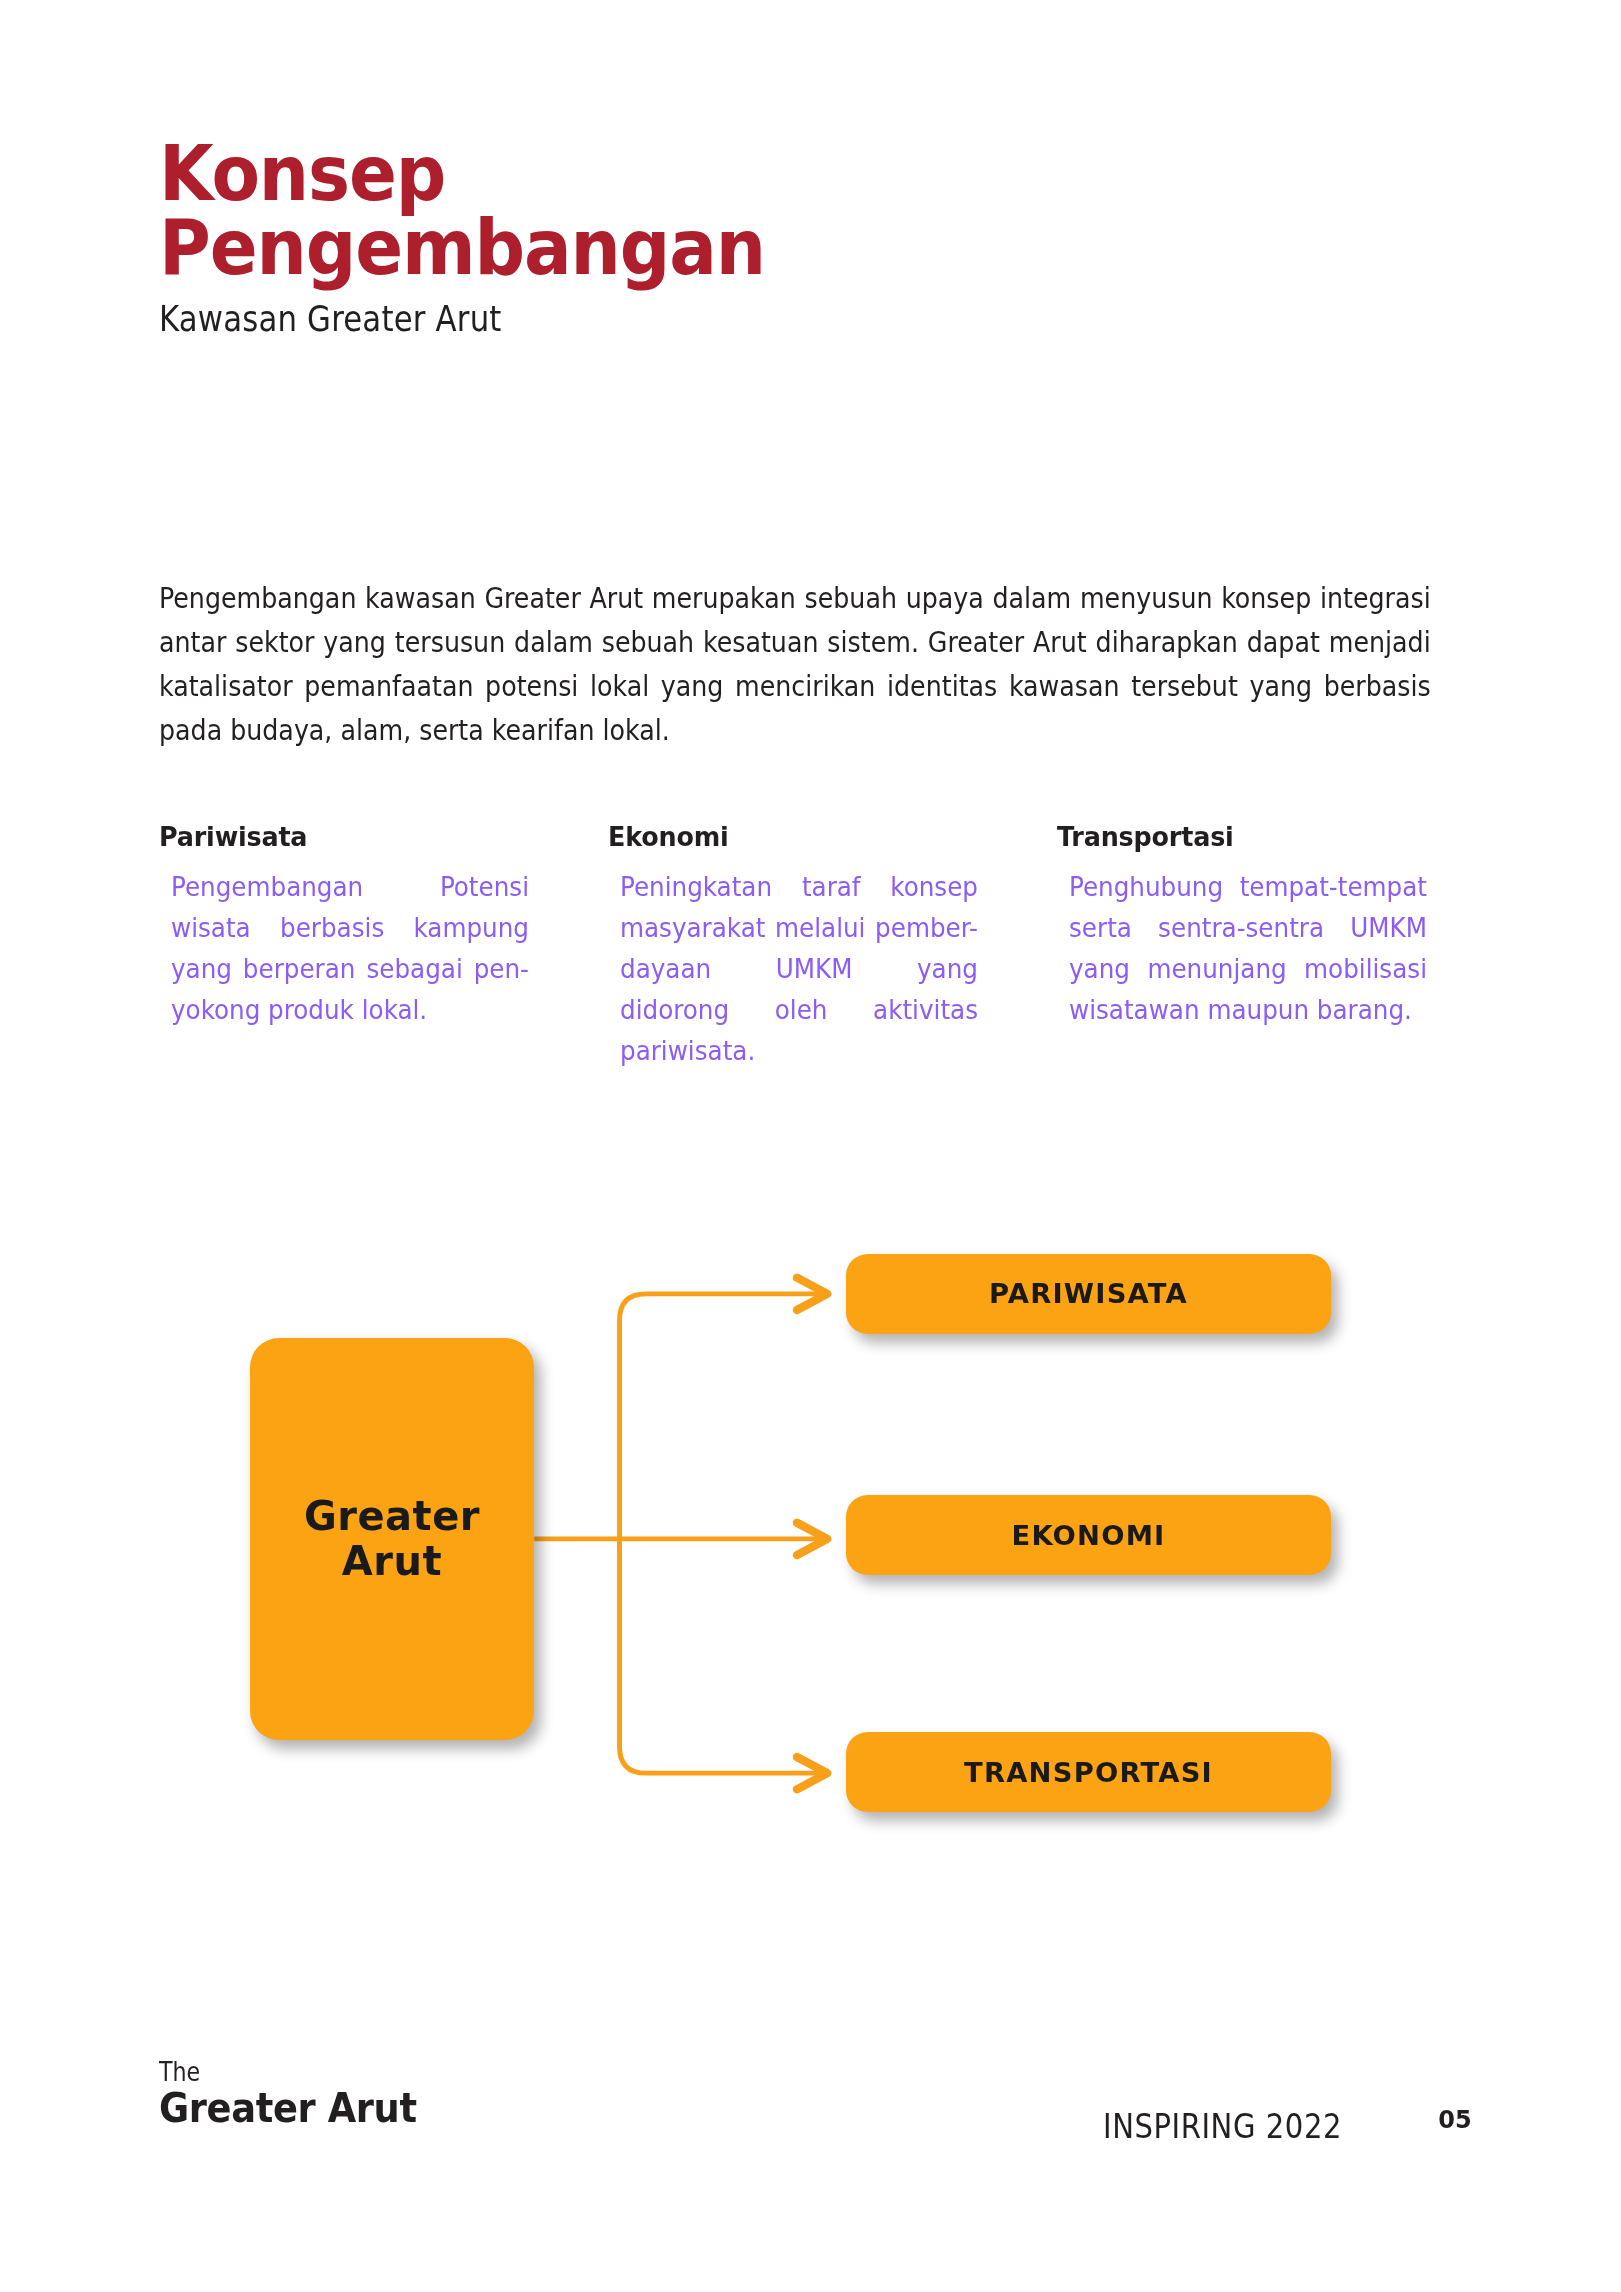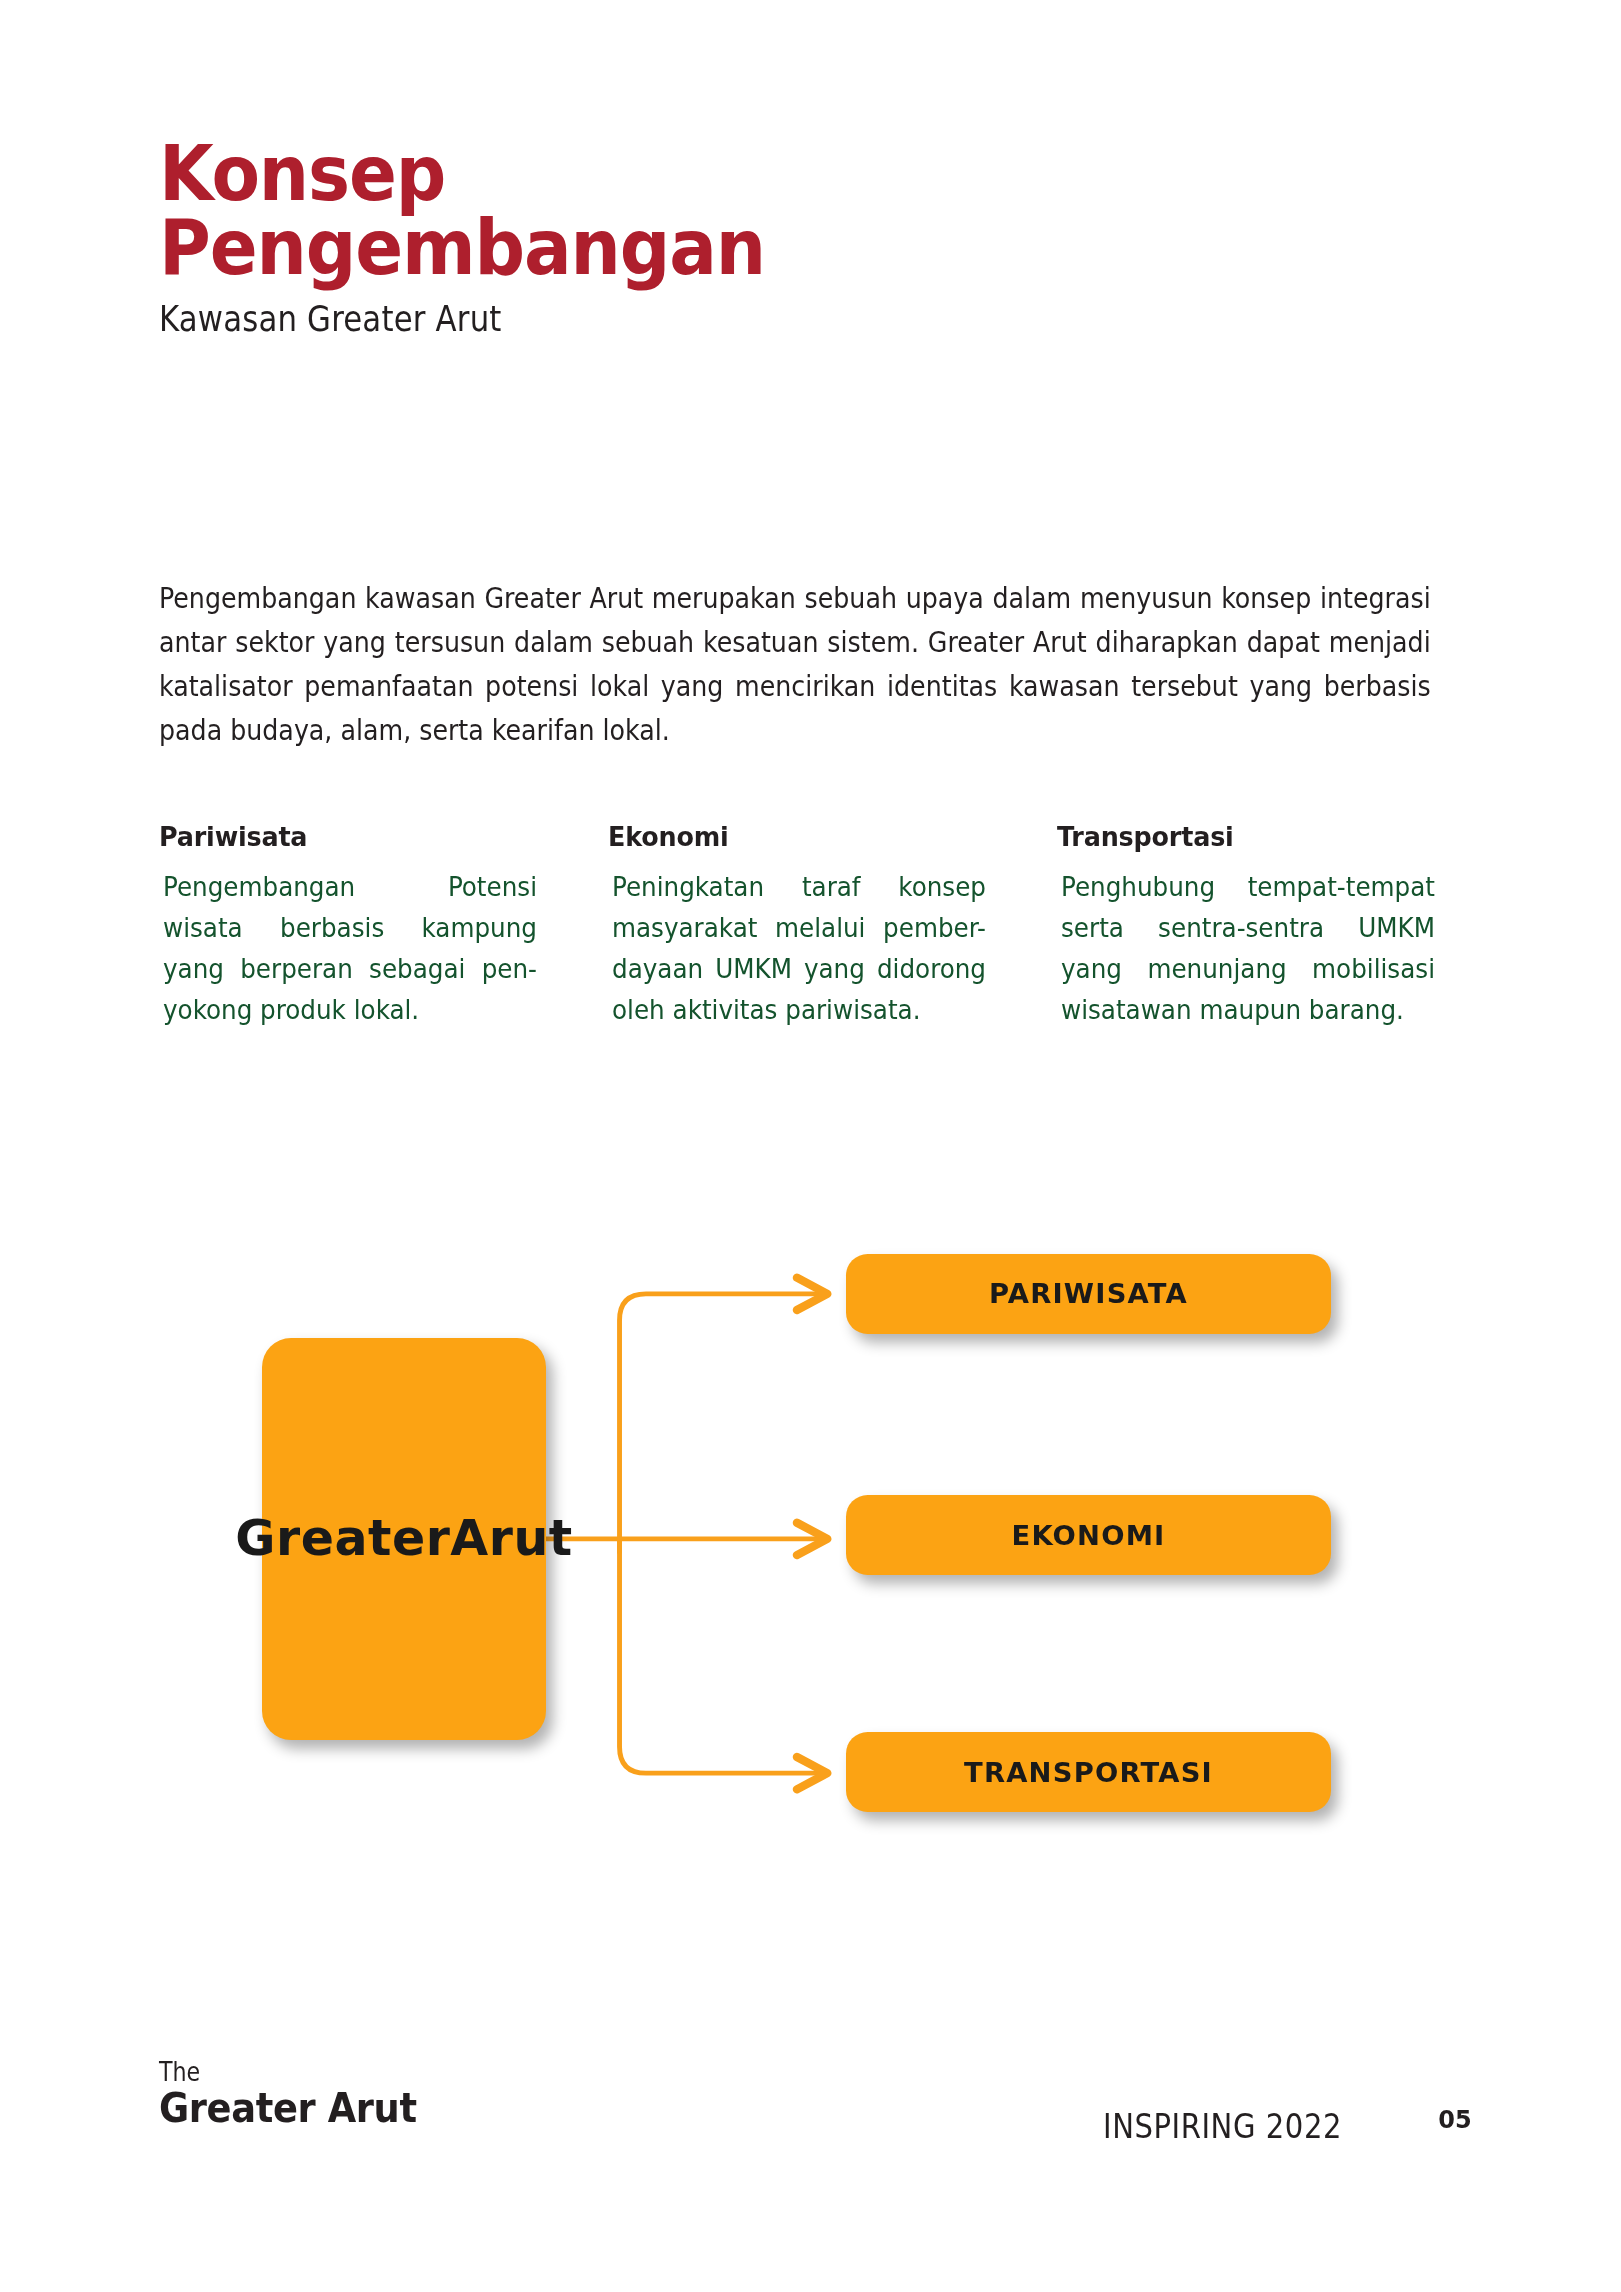--- a/index.html
+++ b/index.html
@@ -81,26 +81,26 @@
     color: #231F20;
     font-family: "DejaVu Sans", "Liberation Sans", sans-serif;
     font-weight: 700;
     font-size: 26.5px;
     letter-spacing: -0.2px;
     margin: 0 0 13.7px 0;
     transform: scaleX(0.96);
     transform-origin: left top;
   }
   .col-body {
-    color: #14532d;
+    color: #8b5cf6;
     font-size: 27.4px;
     line-height: 1.5;
     text-align: justify;
     text-justify: inter-word;
-    margin: 4px;
+    margin: 12px;
     hyphens: manual;
   }
 
   
   .diagram {
     position: absolute;
     left: 250px;
     top: 1230px;
     width: 1137px;
     height: 608px;
@@ -118,26 +118,27 @@
     border-radius: 21.6px;
     box-shadow: 6.9px 8.8px 13.7px rgba(0,0,0,0.30);
     display: flex;
     align-items: center;
     justify-content: center;
     color: #1A1A1A;
     font-family: "DejaVu Sans", "Liberation Sans", sans-serif;
     font-weight: 700;
   }
   .node-main {
-    left: 12px;
+    left: 0px;
     top: 108px;
     width: 284px;
     height: 402px;
     border-radius: 29px;
-    font-size: 49px;
+    flex-direction: column;
+    font-size: 40px;
     line-height: 1.12;
     letter-spacing: 0.5px;
     text-align: center;
   }
   .node-main .ln { display: block; }
   .node-branch {
     left: 596px;
     width: 485px;
     height: 80px;
     font-size: 27.4px;

